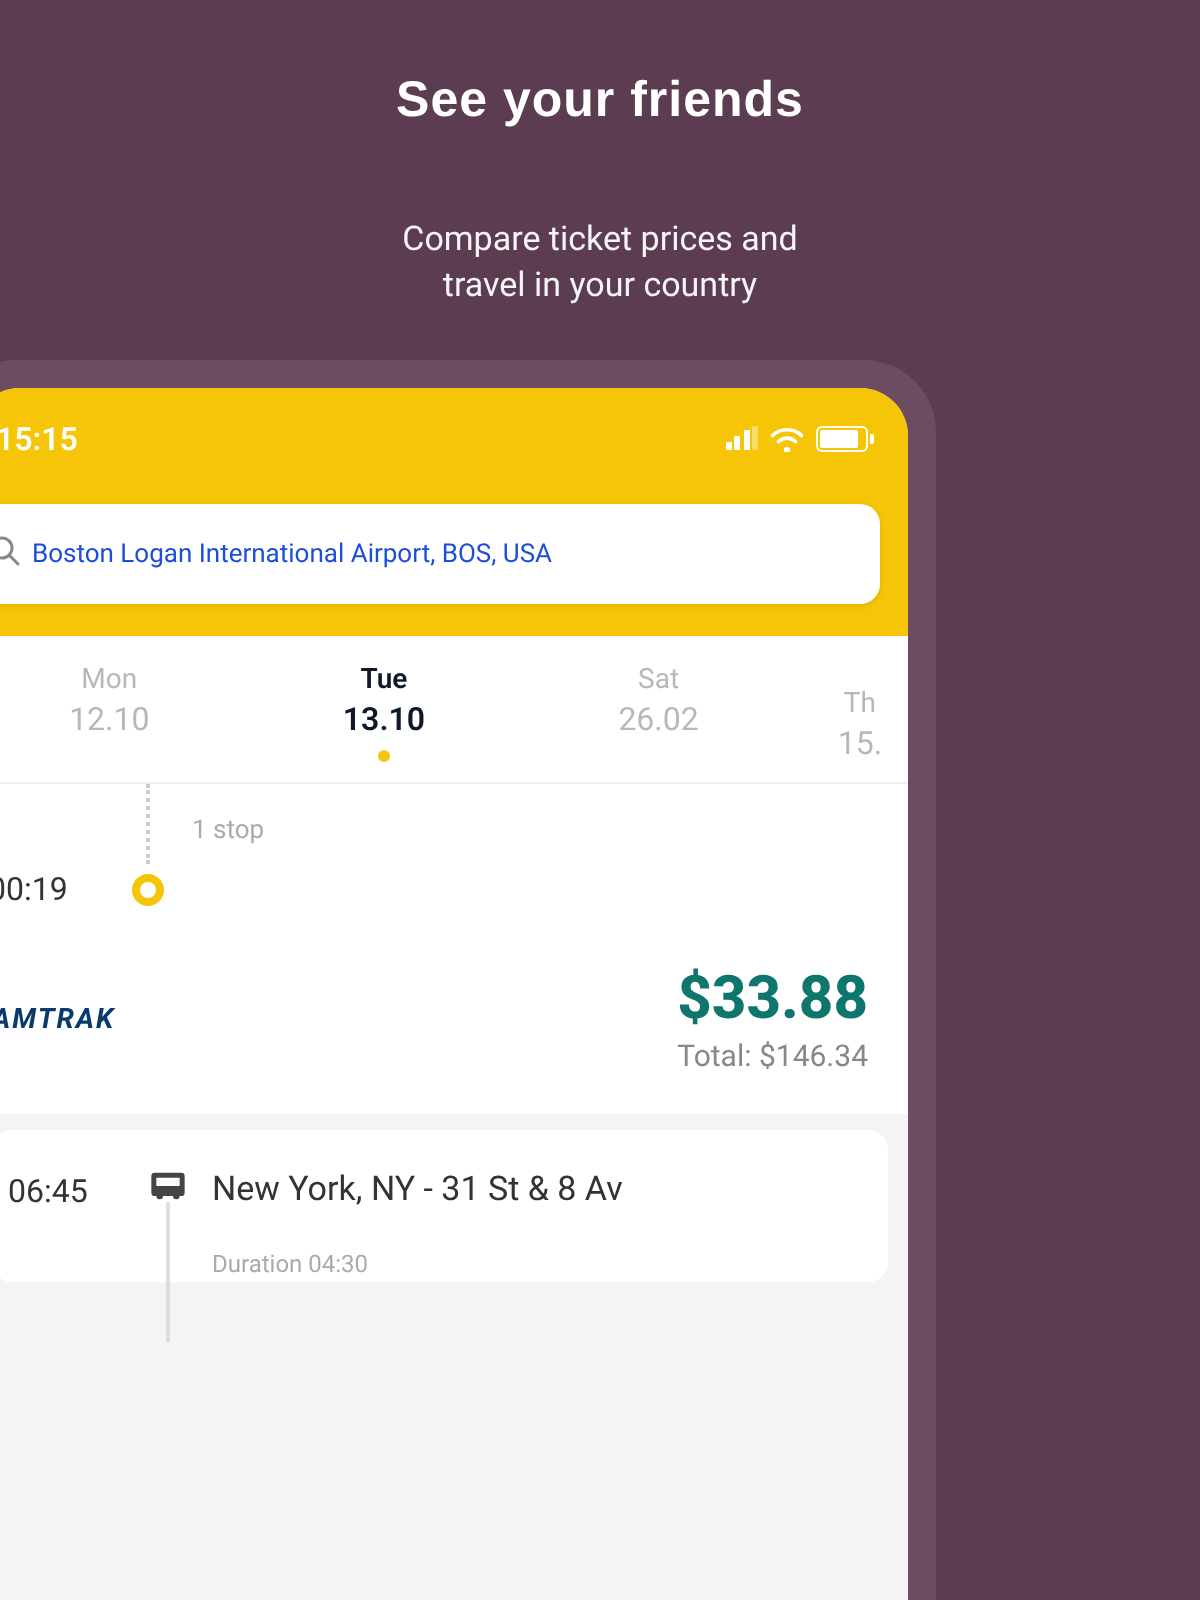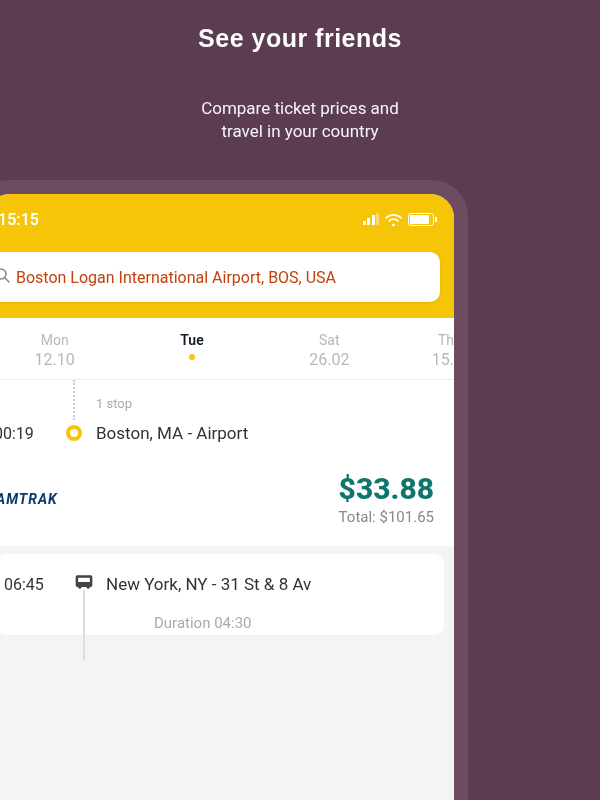--- a/index.html
+++ b/index.html
@@ -11,21 +11,21 @@
     body {
       width: 600px;
       height: 800px;
       background: #5c3c51;
       overflow: hidden;
       position: relative;
     }
     .hero {
       text-align: center;
       color: #fff;
-      padding-top: 24px;
+      padding-top: 36px;
     }
     .hero-title {
       font-size: 25px;
       font-weight: 800;
       letter-spacing: 0.5px;
       margin-bottom: 6px;
       font-family: Arial, sans-serif;
       font-stretch: condensed;
     }
     .hero-sub {
@@ -121,40 +121,41 @@
       height: 50px;
       display: flex;
       align-items: center;
       padding: 0 14px 0 8px;
       gap: 6px;
       box-shadow: 0 1px 3px rgba(0,0,0,0.1);
     }
     .search-field input {
       border: none;
       outline: none;
-      font-size: 16px;
-      color: #c2410c;
+      font-size: 13px;
+      color: #1d4ed8;
       width: 100%;
       background: transparent;
     }
     .date-strip {
       background: #fff;
       display: flex;
       padding: 14px 0 10px;
       border-bottom: 1px solid #eee;
     }
     .date-item {
       flex: 1;
       text-align: center;
       position: relative;
     }
     .date-item.partial {
       flex: 0.35;
-      text-align: right;
+      text-align: center;
       padding-left: 8px;
+      margin-top: 12px;
     }
     .date-day {
       font-size: 14px;
       color: #b8b8b8;
       margin-bottom: 2px;
     }
     .date-num {
       font-size: 16px;
       color: #b8b8b8;
     }
@@ -257,24 +258,23 @@
       background: #fff;
       border-radius: 10px;
       margin: 0 10px;
       padding: 0;
     }
     .duration-block {
       padding-left: 110px;
       padding-top: 6px;
     }
     .duration-text {
-      font-size: 15px;
+      font-size: 12px;
       color: #aaa;
       line-height: 1.5;
-      margin-left: 48px;
     }
     .solid-line-down {
       position: absolute;
       left: 87px;
       top: 36px;
       height: 70px;
       border-left: 2px solid #ddd;
     }
   </style>
 </head>
@@ -325,20 +325,21 @@
       </div>
     </div>
 
     <div class="date-strip">
       <div class="date-item">
         <div class="date-day">Mon</div>
         <div class="date-num">12.10</div>
       </div>
       <div class="date-item active">
         <div class="date-day">Tue</div>
+        <div class="date-num">13.10</div>
         <div class="date-dot"></div>
       </div>
       <div class="date-item">
         <div class="date-day">Sat</div>
         <div class="date-num">26.02</div>
       </div>
       <div class="date-item partial">
         <div class="date-day">Th</div>
         <div class="date-num">15.</div>
       </div>
@@ -349,27 +350,26 @@
       <div class="card">
         <div class="stops-label">
           <div class="stops-line"></div>
           <span>1 stop</span>
         </div>
         <div class="route-row">
           <div class="time-col">00:19</div>
           <div class="marker-col">
             <div class="ring"></div>
           </div>
-          <div class="place-col">Boston, MA - Airport</div>
         </div>
         <div class="price-row">
           <div class="carrier">AMTRAK</div>
           <div class="price-block">
             <div class="price">$33.88</div>
-            <div class="total">Total: $101.65</div>
+            <div class="total">Total: $146.34</div>
           </div>
         </div>
       </div>
 
       <div class="card2" style="position:relative">
         <div class="route-row" style="padding-top:18px">
           <div class="time-col">06:45</div>
           <div class="marker-col">
             <span>
               <svg class="bus-icon" viewBox="0 0 24 24" fill="#444">

